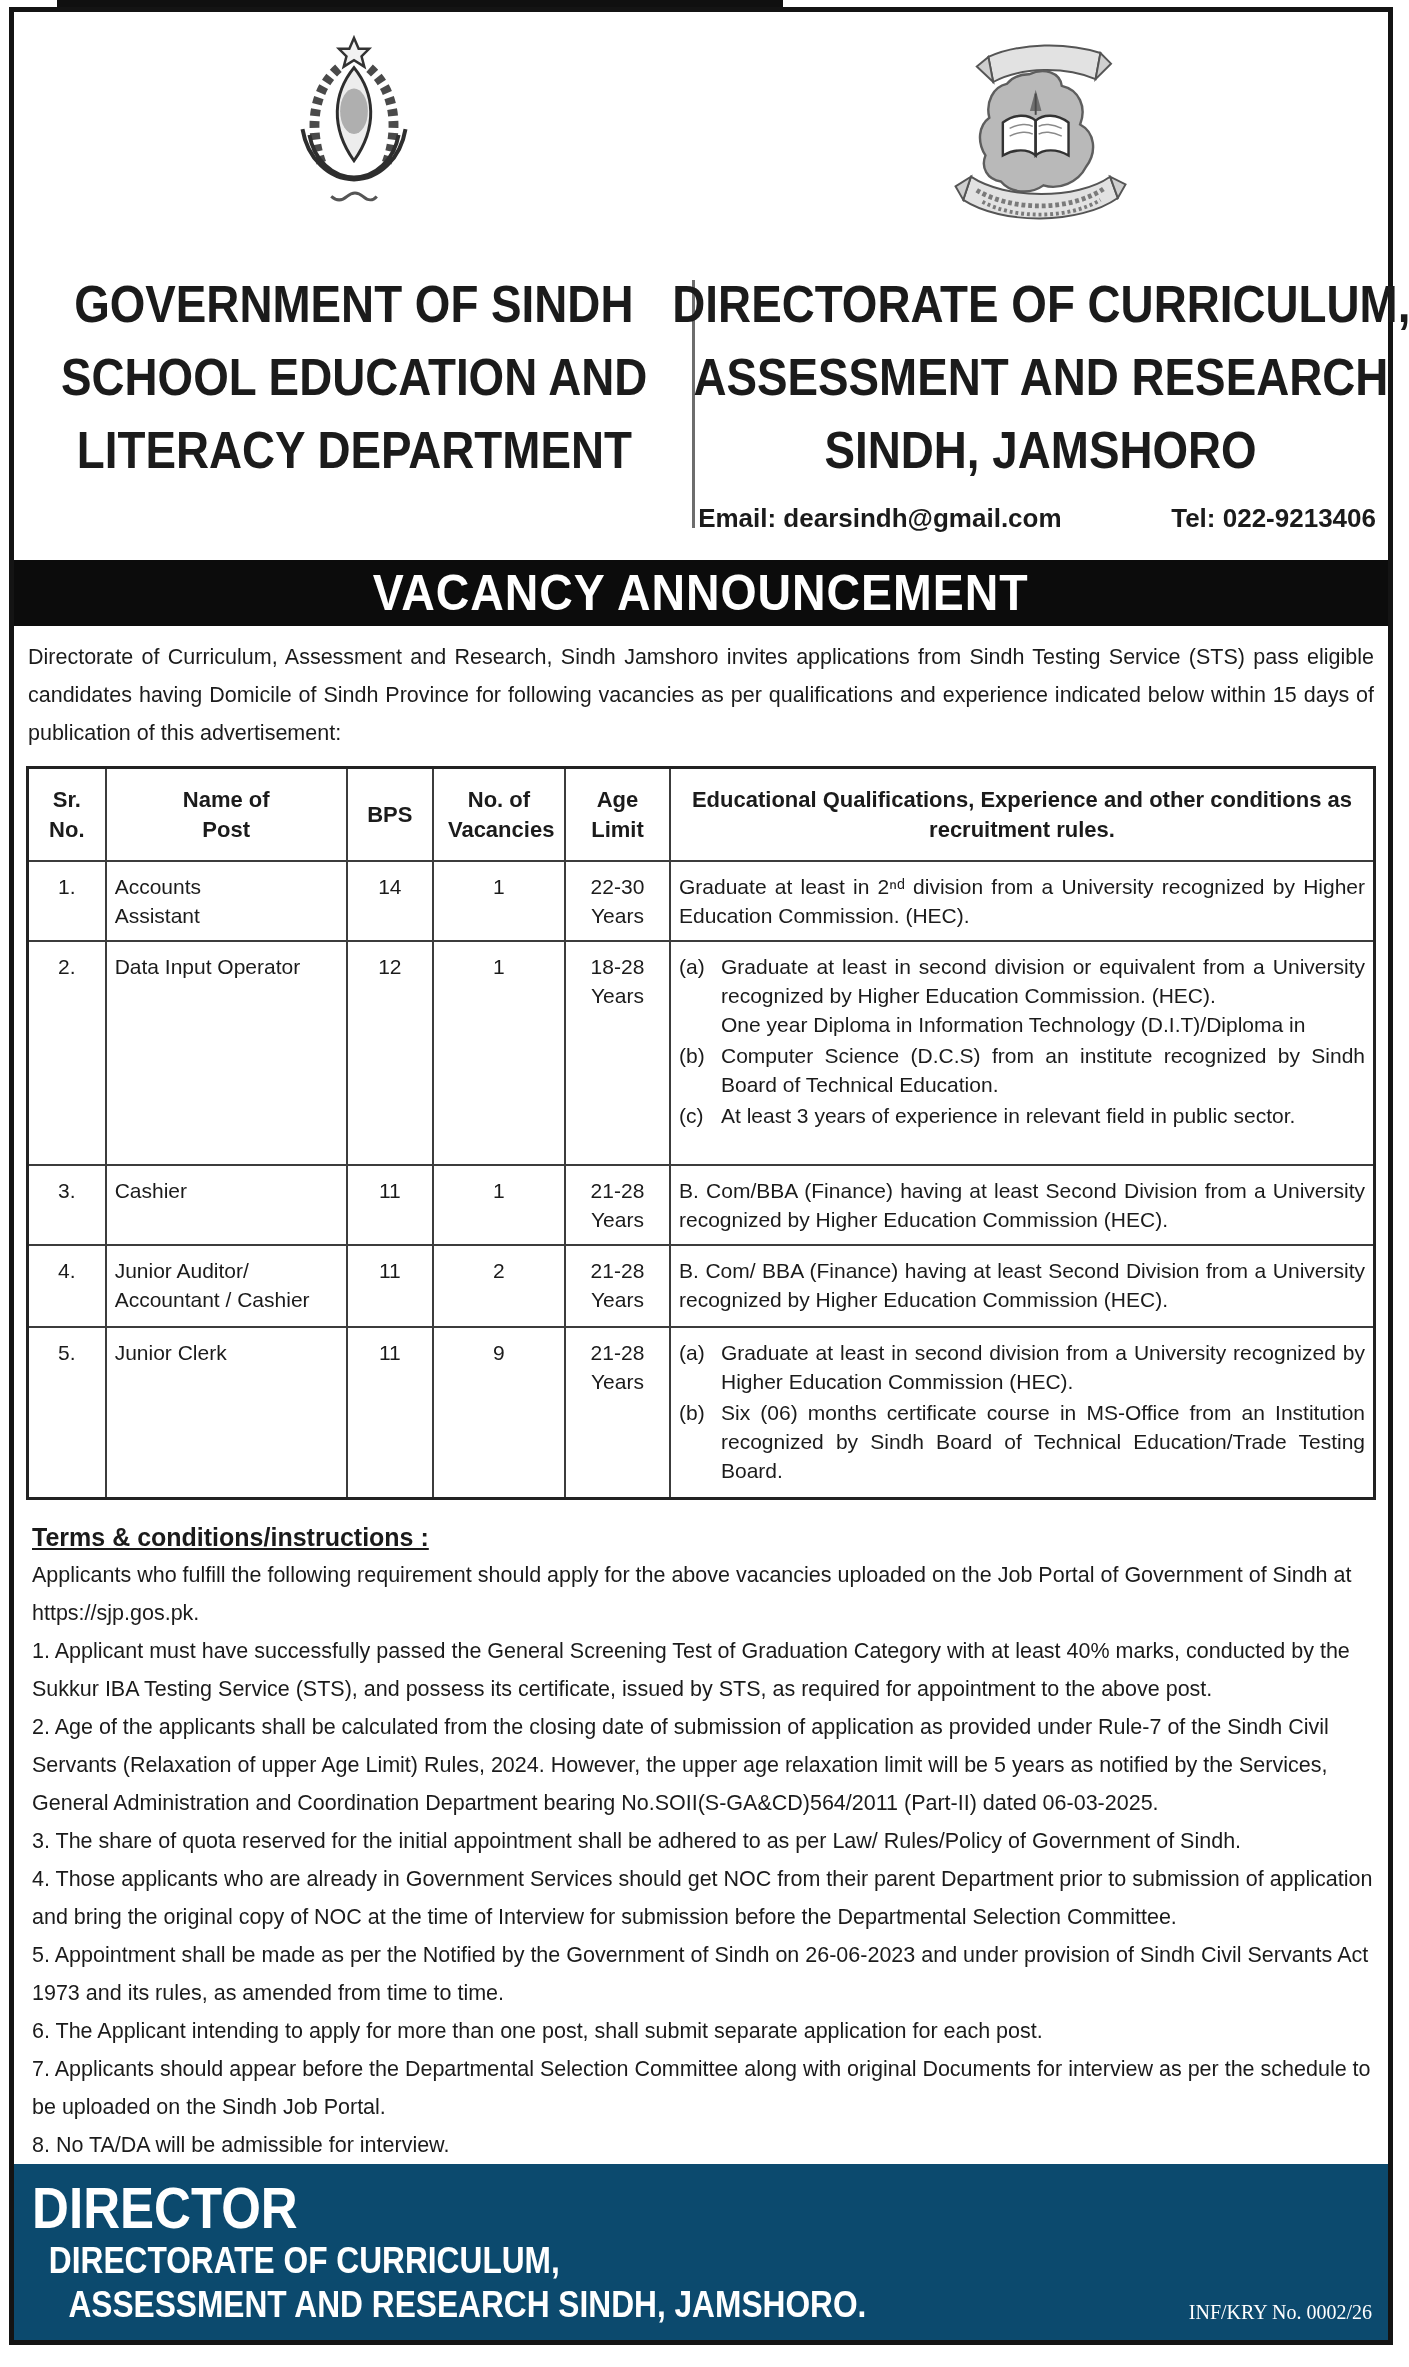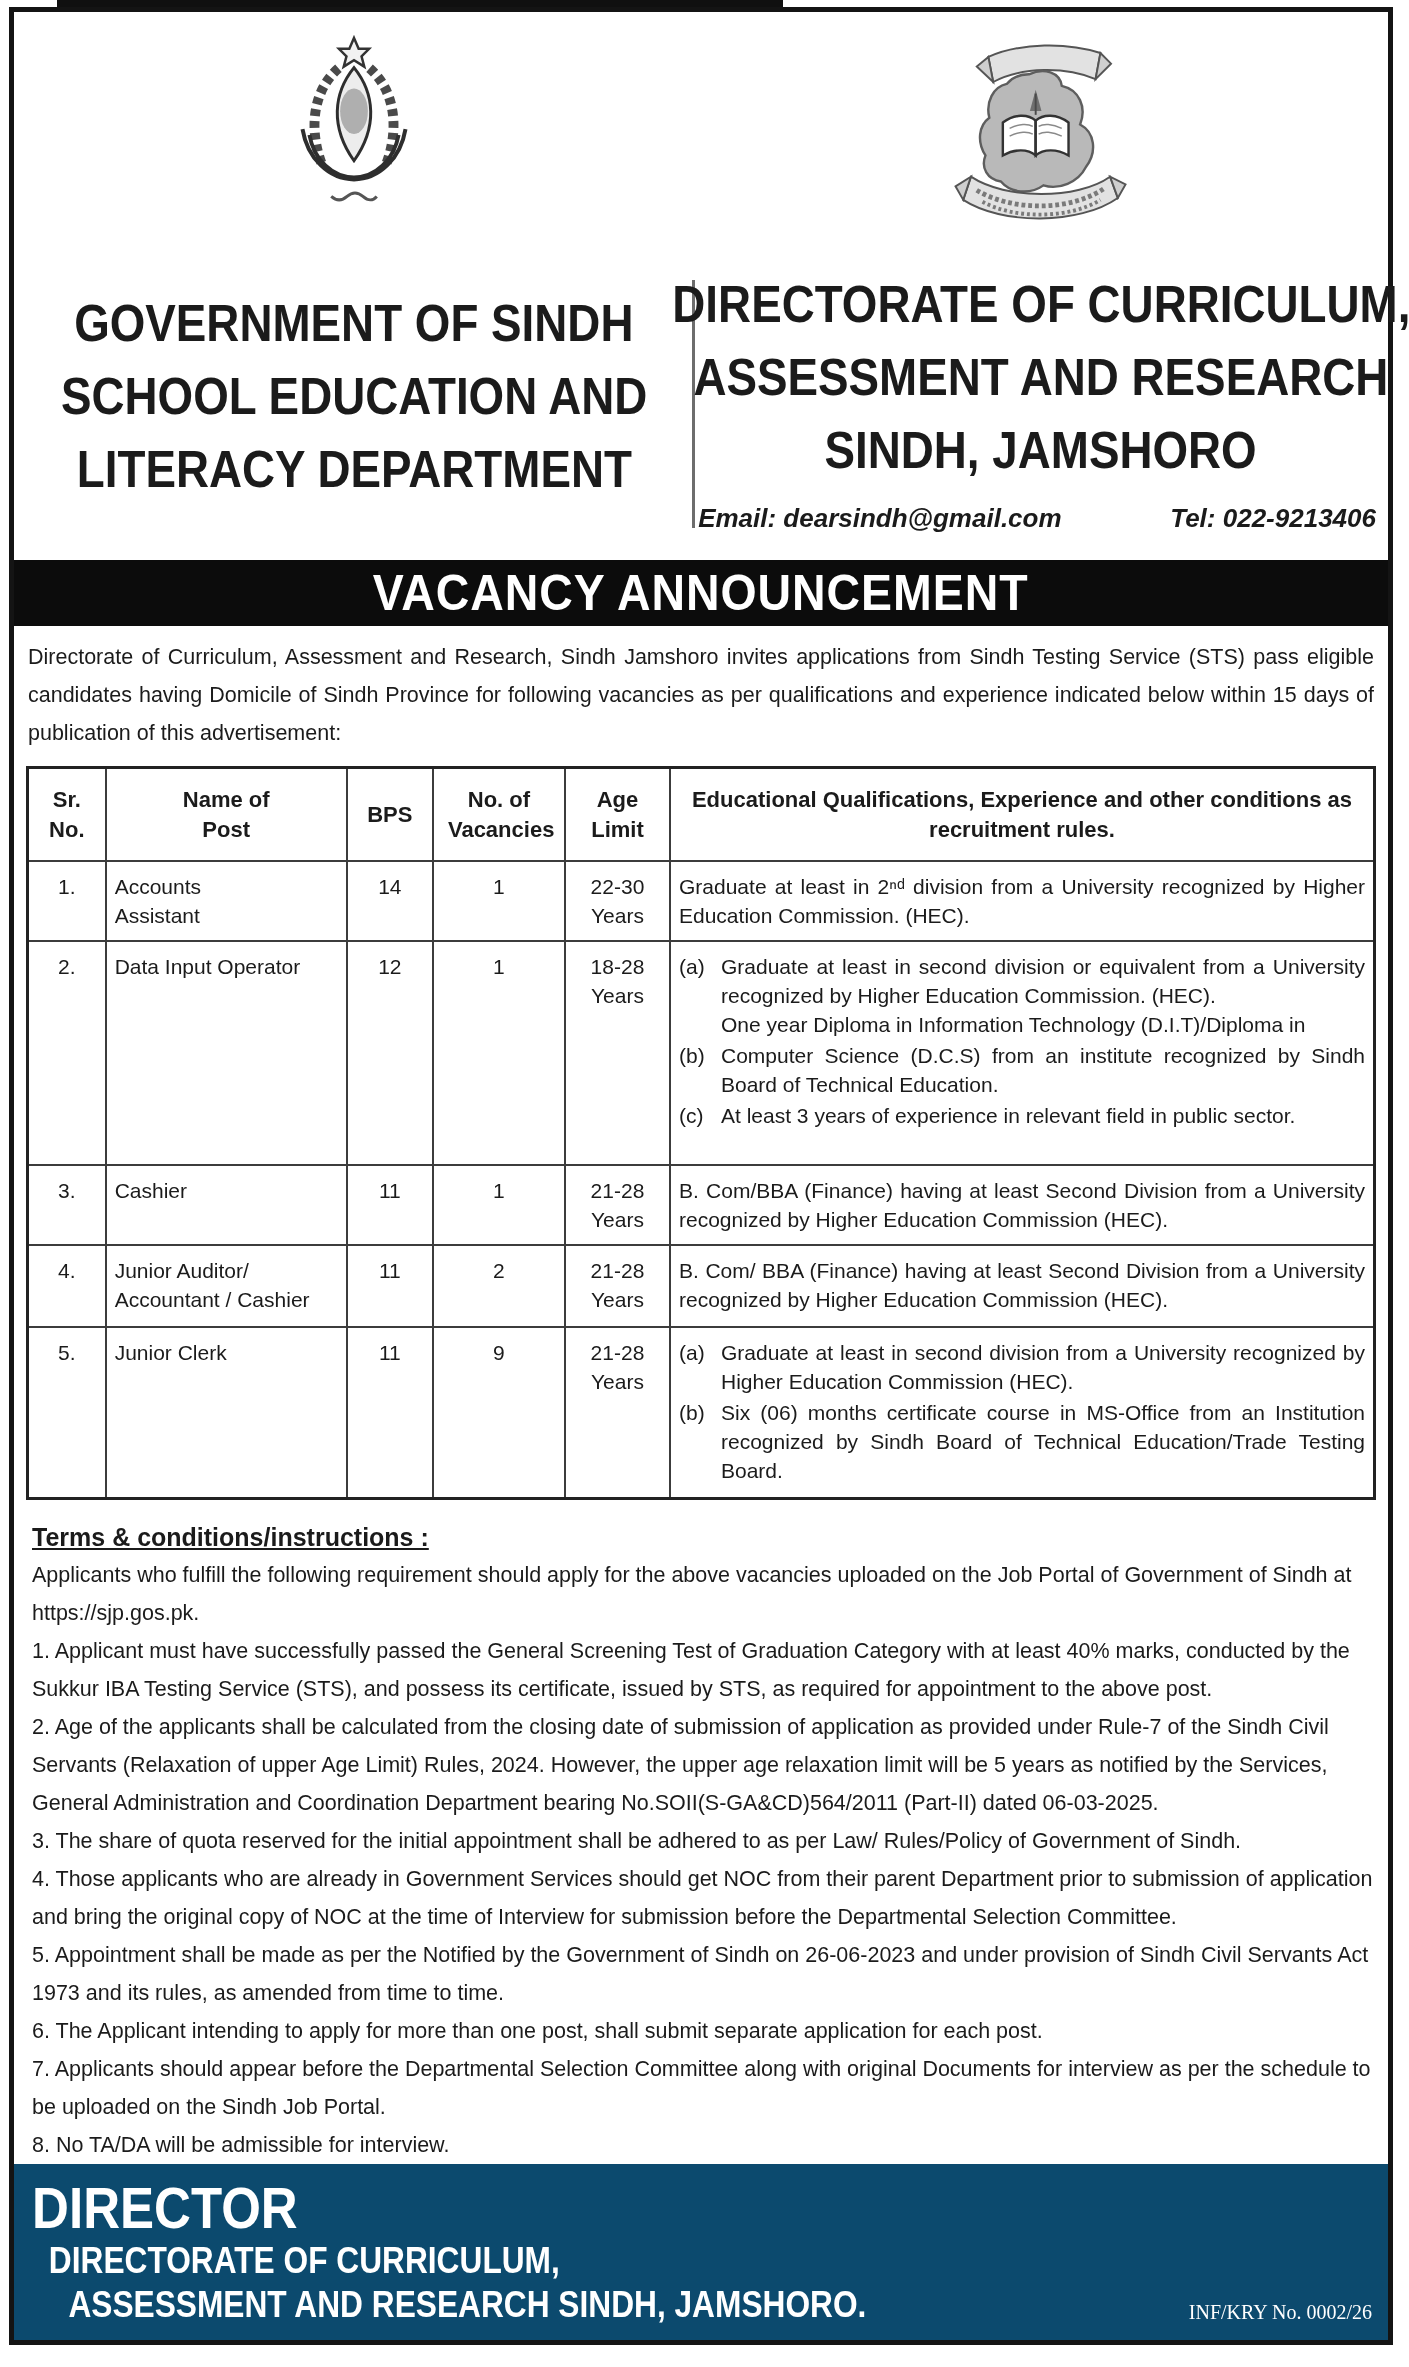--- a/index.html
+++ b/index.html
@@ -12,30 +12,30 @@
 
   .frame {
     position:absolute; left:9px; top:7px; width:1384px; height:2338px;
     border:5px solid #141414; background:#fff; box-sizing:border-box;
     display:flex; flex-direction:column;
   }
 
   
   .header { position:relative; height:580px; display:flex; }
   .hcol { display:flex; flex-direction:column; align-items:center; box-sizing:border-box; }
-  .hcol.left  { width:49.5%;gap:19px; }
+  .hcol.left  { width:49.5%; }
   .hcol.right { width:50.5%; }
   .logo-box { height:244px; display:flex; align-items:flex-start; justify-content:center; padding-top:20px; box-sizing:border-box; }
   .org-title { text-align:center; margin-top:12px; }
   .org-title .tline { font-weight:bold; font-size:52px; line-height:73px; white-space:nowrap; }
   .cond { display:inline-block; transform:scaleX(0.88); transform-origin:50% 50%; }
   .divider { position:absolute; left:calc(49.5% - 2px); top:268px; width:3px; height:248px; background:#6d6d6d; }
   .contact-row {
     width:100%; display:flex; justify-content:space-between; align-items:flex-start;
-    padding:16px 12px 0 4px; box-sizing:border-box; font-weight:bold; font-size:26px;font-style:italic;
+    padding:16px 12px 0 4px; box-sizing:border-box; font-weight:bold; font-size:26px;
   }
 
   
   .banner { background:#0c0c0c; color:#fff; height:70px; display:flex; align-items:center; justify-content:center; }
   .banner .cond { font-size:50px; font-weight:bold; letter-spacing:1px; transform:scaleX(0.93); }
 
   
   .intro { padding:12px 14px 0 14px; font-size:21.5px; line-height:38px; text-align:justify; }
 
   

